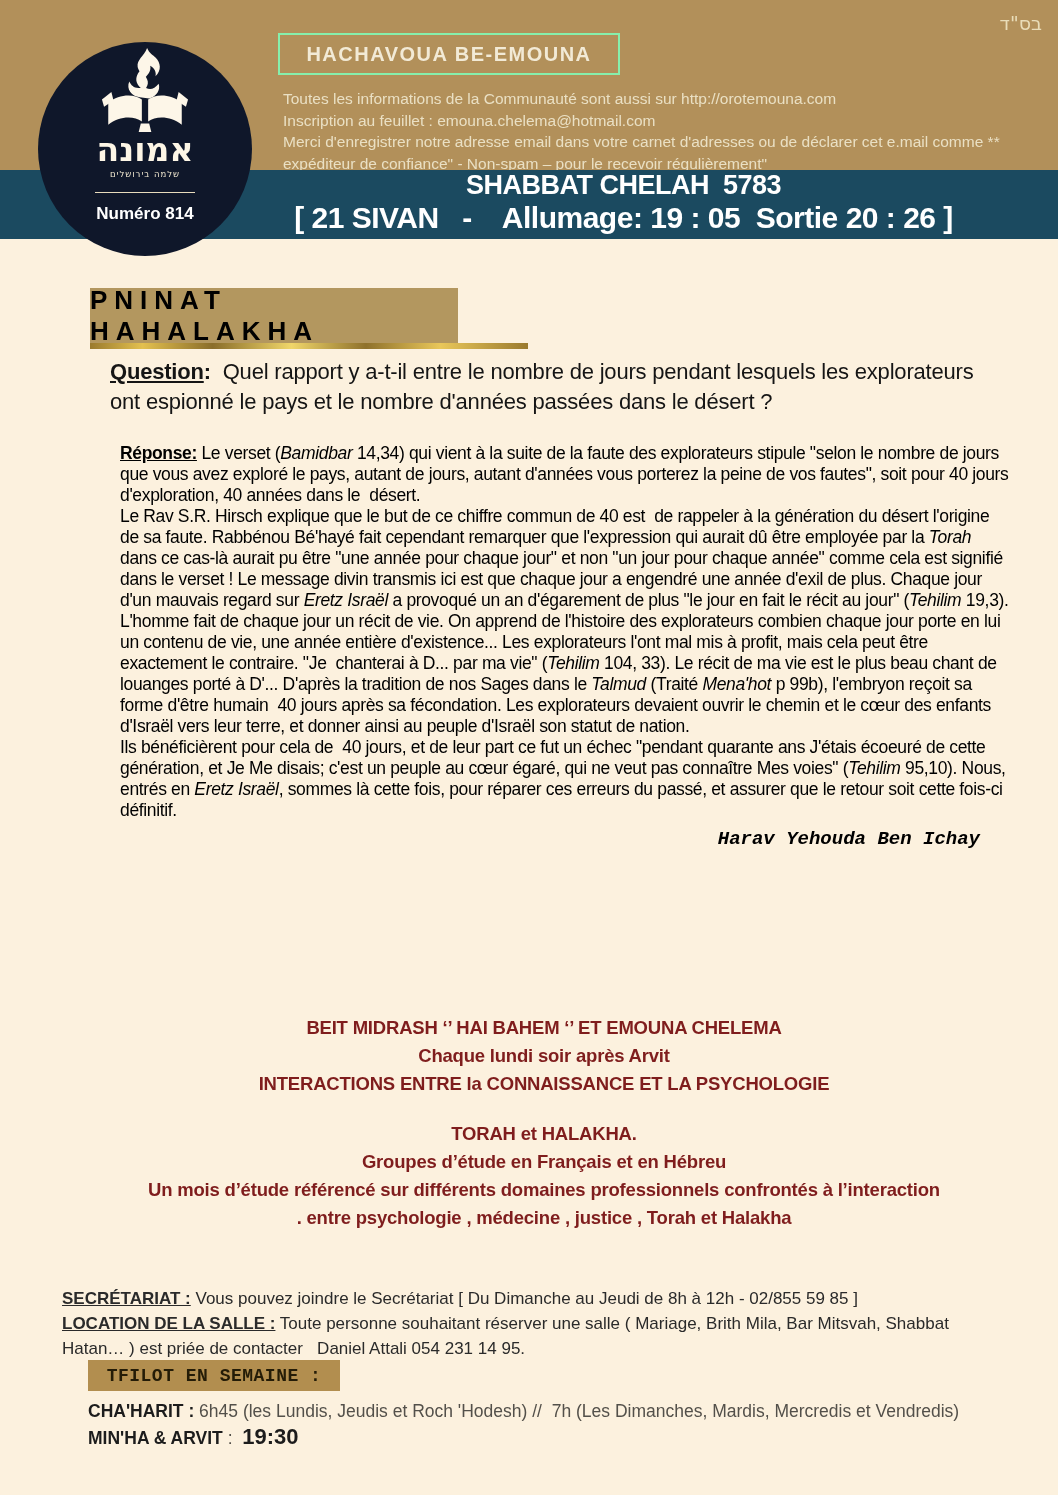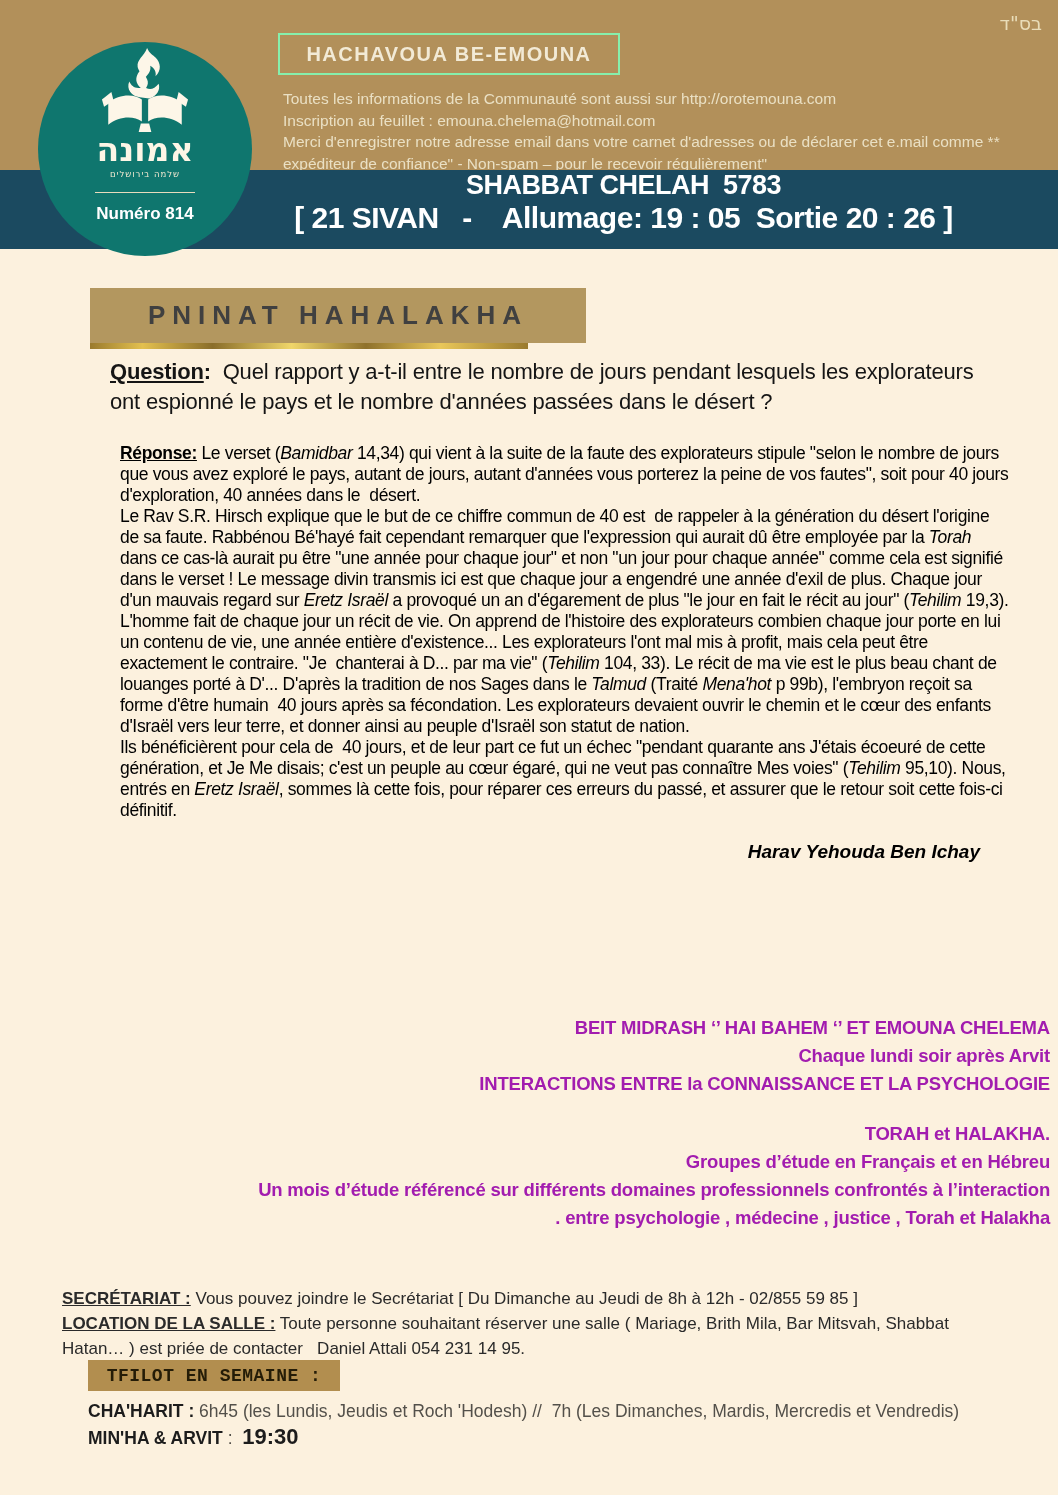--- a/index.html
+++ b/index.html
@@ -9,62 +9,62 @@
   
   .gold-band{position:absolute;left:0;top:0;width:1058px;height:170px;background:#b2905a;}
   .bsd{position:absolute;right:16px;top:12px;font-family:"DejaVu Sans",sans-serif;
        font-size:19px;color:#e9ddb9;}
   .title-box{position:absolute;left:278px;top:33px;width:338px;height:38px;
        border:2px solid #86efac;display:flex;align-items:center;justify-content:center;
        color:#f2ead6;font-size:20px;font-weight:bold;letter-spacing:1.5px;}
   .info{position:absolute;left:283px;top:88px;font-size:15.5px;line-height:21.5px;color:#eae0c4;}
 
   
-  .teal-band{position:absolute;left:0;top:170px;width:1058px;height:79px;background:#1b4a60;}
+  .teal-band{position:absolute;left:0;top:170px;width:1058px;height:69px;background:#1b4a60;}
   .teal-inner{position:absolute;left:195px;right:6px;top:0;text-align:center;color:#ffffff;}
   .shabbat-title{font-size:27px;font-weight:bold;line-height:31px;letter-spacing:-0.5px;white-space:pre;}
   .shabbat-sub{font-size:30px;font-weight:bold;line-height:34px;letter-spacing:-0.5px;white-space:pre;}
 
   
   .logo-circle{position:absolute;left:38px;top:42px;width:214px;height:214px;border-radius:50%;
-       background:#0f766e;z-index:5;display:flex;flex-direction:column;align-items:center;
+       background:#0f172a;z-index:5;display:flex;flex-direction:column;align-items:center;
        padding-top:6px;box-sizing:border-box;}
   .logo-heb{font-family:"DejaVu Sans",sans-serif;font-size:33px;font-weight:bold;
        color:#fdf6e6;line-height:36px;}
   .logo-tag{font-family:"DejaVu Sans",sans-serif;font-size:8.5px;color:#f3ead2;
        letter-spacing:1px;margin-top:1px;}
   .logo-div{width:100px;height:1px;background:#e8dcbd;margin-top:13px;}
   .logo-num{font-size:17px;font-weight:bold;color:#ffffff;margin-top:11px;}
 
   
-  .pninat-banner{position:absolute;left:90px;top:288px;width:496px;height:55px;background:#b3975f;
-       display:flex;align-items:center;justify-content:center;color:#404040;
+  .pninat-banner{position:absolute;left:90px;top:288px;width:368px;height:55px;background:#b3975f;
+       display:flex;align-items:center;justify-content:center;color:#000000;
        font-size:26px;font-weight:bold;letter-spacing:7px;}
   .shimmer{position:absolute;left:90px;top:343px;width:438px;height:6px;
        background:linear-gradient(90deg,#9a7a2e,#e3c04f 12%,#8a6d2a 28%,#f0d66a 46%,#8f712c 63%,#e9c75a 80%,#9a7a2e);}
 
   
   .rich{white-space:pre-wrap;}
   .sb{font-weight:bold;}
   .si{font-style:italic;}
   .su{text-decoration:underline;}
   .sm{color:#53504a;}
   .sbig{font-size:22px;font-weight:bold;}
 
   .question{position:absolute;left:110px;top:357px;width:884px;
        font-size:22px;line-height:30px;letter-spacing:-0.2px;color:#151515;}
   .answer{position:absolute;left:120px;top:443px;width:892px;
        font-size:17.5px;line-height:21px;letter-spacing:-0.35px;color:#000000;}
   .answer p{margin:0;}
   .signature{text-align:right;padding-right:32px;font-weight:bold;font-style:italic;
-       font-size:19px;margin-top:20px;letter-spacing:0;}
+       font-size:19px;margin-top:8px;letter-spacing:0;font-family:Liberation Mono, monospace;}
 
   
-  .beit{position:absolute;left:50px;right:8px;top:1014px;text-align:right;
-       font-weight:bold;font-size:18.5px;line-height:28px;letter-spacing:-0.2px;color:#a21caf;}
+  .beit{position:absolute;left:50px;right:20px;top:1014px;text-align:center;
+       font-weight:bold;font-size:18.5px;line-height:28px;letter-spacing:-0.2px;color:#7f1d1d;}
   .beit .stanza2{margin-top:22px;}
 
   
   .foot-info{position:absolute;left:62px;top:1286px;width:952px;
        font-size:17px;line-height:25px;color:#2a2a2a;}
   .tfilot-banner{position:absolute;left:88px;top:1360px;width:252px;height:31px;background:#b28e4f;
        display:flex;align-items:center;justify-content:center;color:#241c07;
        font-size:18px;font-weight:bold;letter-spacing:0.5px;font-family:Liberation Mono, monospace;}
   .tfilot-lines{position:absolute;left:88px;top:1398px;width:940px;
        font-size:17.5px;line-height:26px;color:#1c1c1c;}

